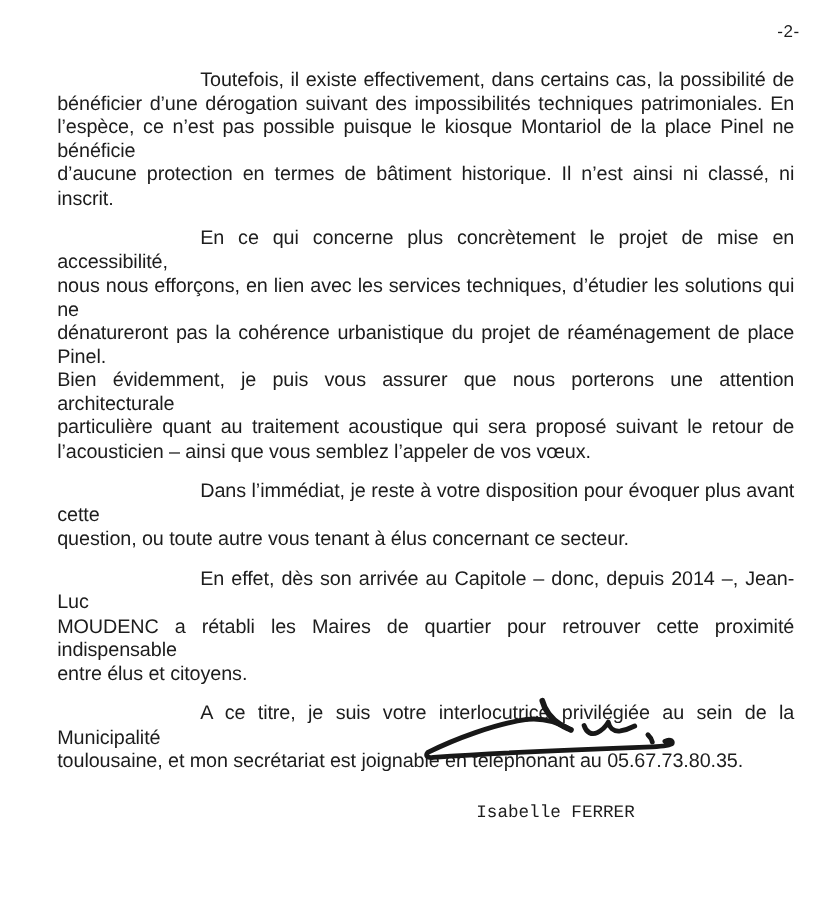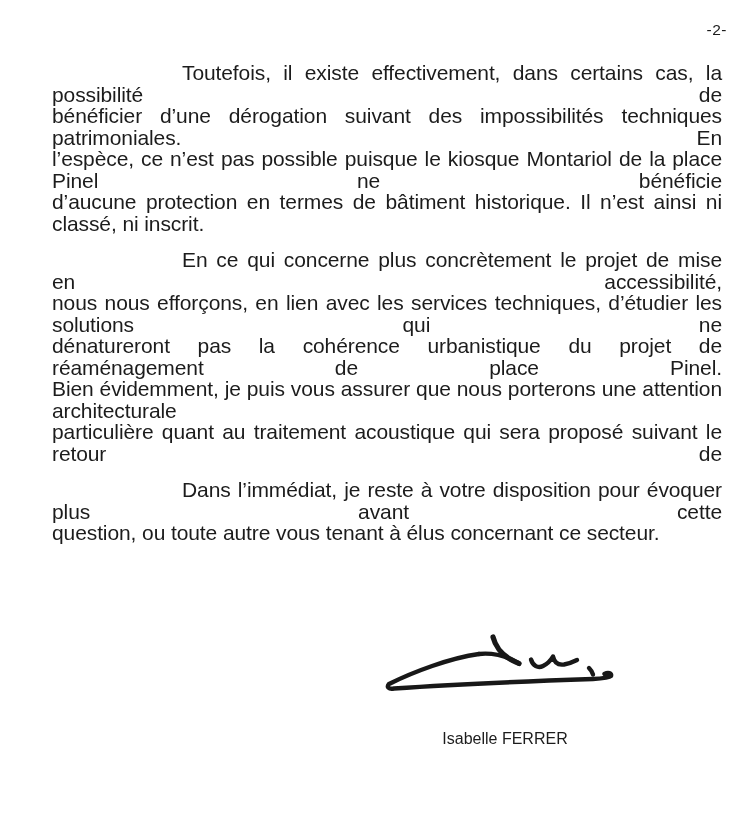--- a/index.html
+++ b/index.html
@@ -24,41 +24,42 @@
     letter-spacing: 0.5px;
   }
   .letter-body {
     position: absolute;
     top: 62px;
     left: 52px;
     right: 25px;
   }
   .para {
     margin: 0 0 15px 0;
-    font-size: 21px;
+    font-size: 18px;
     line-height: 21.5px;
     letter-spacing: -0.1px;
   }
   .line {
     text-align: justify;
     text-align-last: justify;
   }
   .line.last {
     text-align-last: left;
   }
   .line.first {
     text-indent: 130px;
   }
   .para.cont-indent .line:not(.first) {
     padding-left: 44px;
   }
   .signature-block {
     margin-top: 20px;
     margin-left: 323px;
     width: 260px;
+    font-family: Liberation Mono, monospace;
   }
   .sig-svg {
     display: block;
     width: 260px;
     height: 100px;
   }
   .signatory {
     margin-top: 12px;
     width: 260px;
     text-align: center;
@@ -80,24 +81,34 @@
         <div class="line">bénéficier d’une dérogation suivant des impossibilités techniques patrimoniales. En</div>
         <div class="line">l’espèce, ce n’est pas possible puisque le kiosque Montariol de la place Pinel ne bénéficie</div>
         <div class="line last">d’aucune protection en termes de bâtiment historique. Il n’est ainsi ni classé, ni inscrit.</div>
       </div>
       <div class="para">
         <div class="line first">En ce qui concerne plus concrètement le projet de mise en accessibilité,</div>
         <div class="line">nous nous efforçons, en lien avec les services techniques, d’étudier les solutions qui ne</div>
         <div class="line">dénatureront pas la cohérence urbanistique du projet de réaménagement de place Pinel.</div>
         <div class="line">Bien évidemment, je puis vous assurer que nous porterons une attention architecturale</div>
         <div class="line">particulière quant au traitement acoustique qui sera proposé suivant le retour de</div>
+        <div class="line last">l’acousticien – ainsi que vous semblez l’appeler de vos vœux.</div>
       </div>
       <div class="para">
         <div class="line first">Dans l’immédiat, je reste à votre disposition pour évoquer plus avant cette</div>
         <div class="line last">question, ou toute autre vous tenant à élus concernant ce secteur.</div>
+      </div>
+      <div class="para">
+        <div class="line first">En effet, dès son arrivée au Capitole – donc, depuis 2014 –, Jean-Luc</div>
+        <div class="line">MOUDENC a rétabli les Maires de quartier pour retrouver cette proximité indispensable</div>
+        <div class="line last">entre élus et citoyens.</div>
+      </div>
+      <div class="para">
+        <div class="line first">A ce titre, je suis votre interlocutrice privilégiée au sein de la Municipalité</div>
+        <div class="line last">toulousaine, et mon secrétariat est joignable en téléphonant au 05.67.73.80.35.</div>
       </div>
     </div>
 
   <div class="signature-block" style="position:absolute; left:52px; top:597px;">
     <svg class="sig-svg" viewBox="0 0 260 100" xmlns="http://www.w3.org/2000/svg">
       <g fill="none" stroke="#181818" stroke-width="4.4" stroke-linecap="round" stroke-linejoin="round">
 
         <path d="M 118,20 C 120,28 126,37 135,42 C 138,44 141,45 144,46.5" stroke-width="5.2"></path>
 
         <path d="M 104,37 C 118,35.5 133,40 144,46.5"></path>

